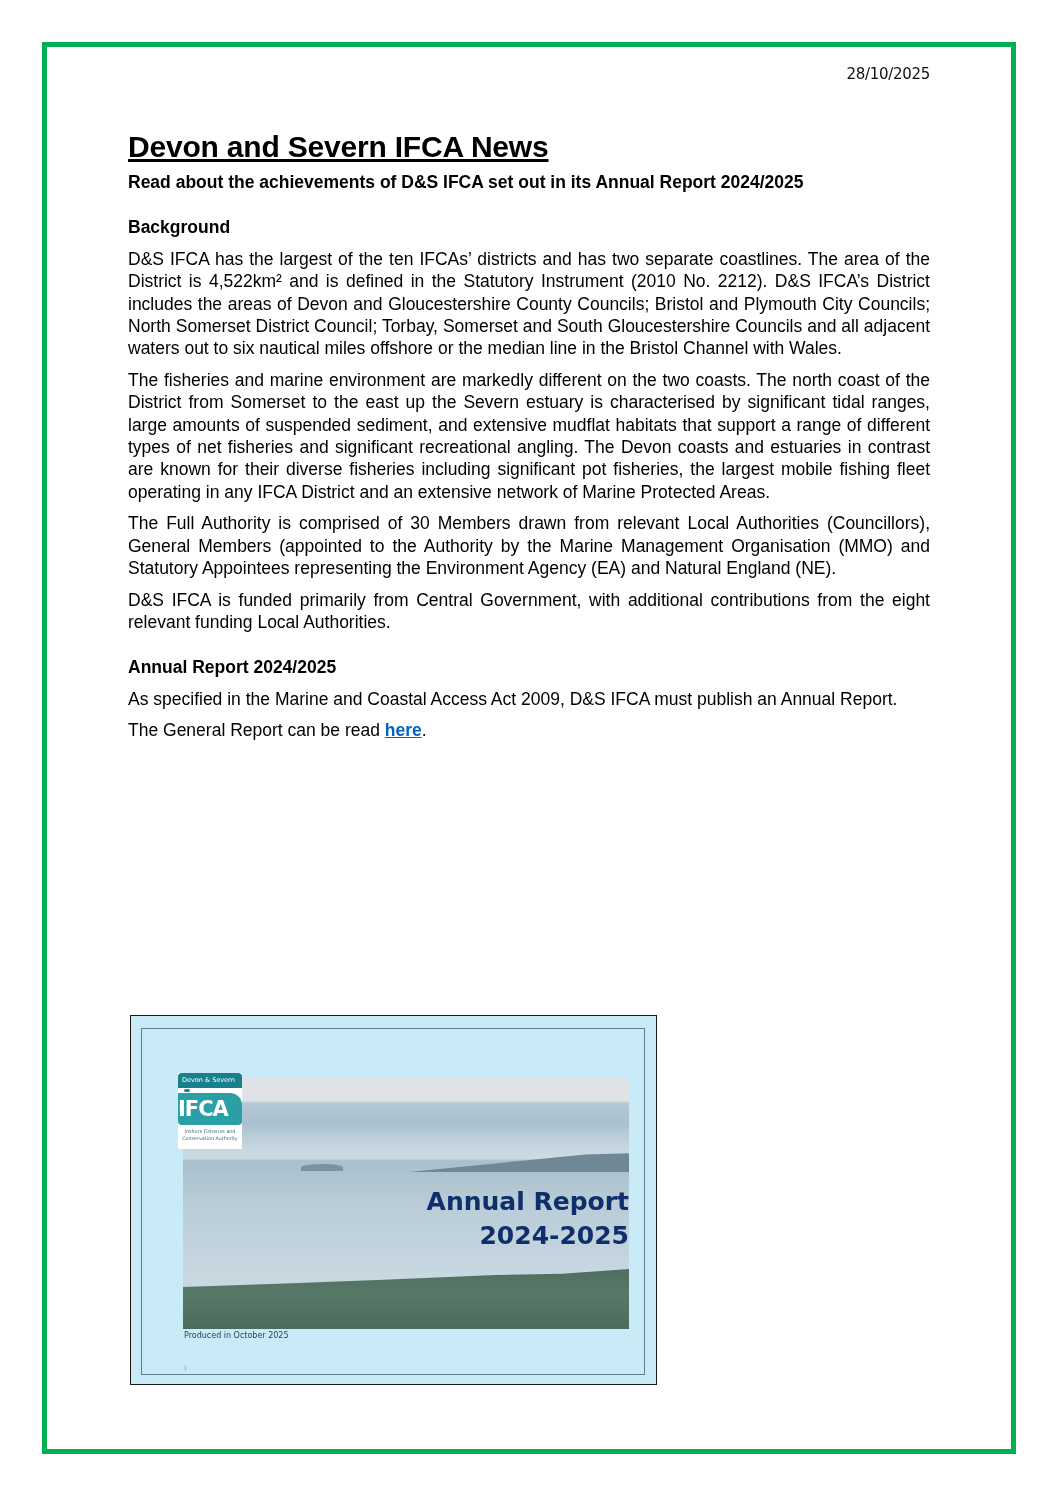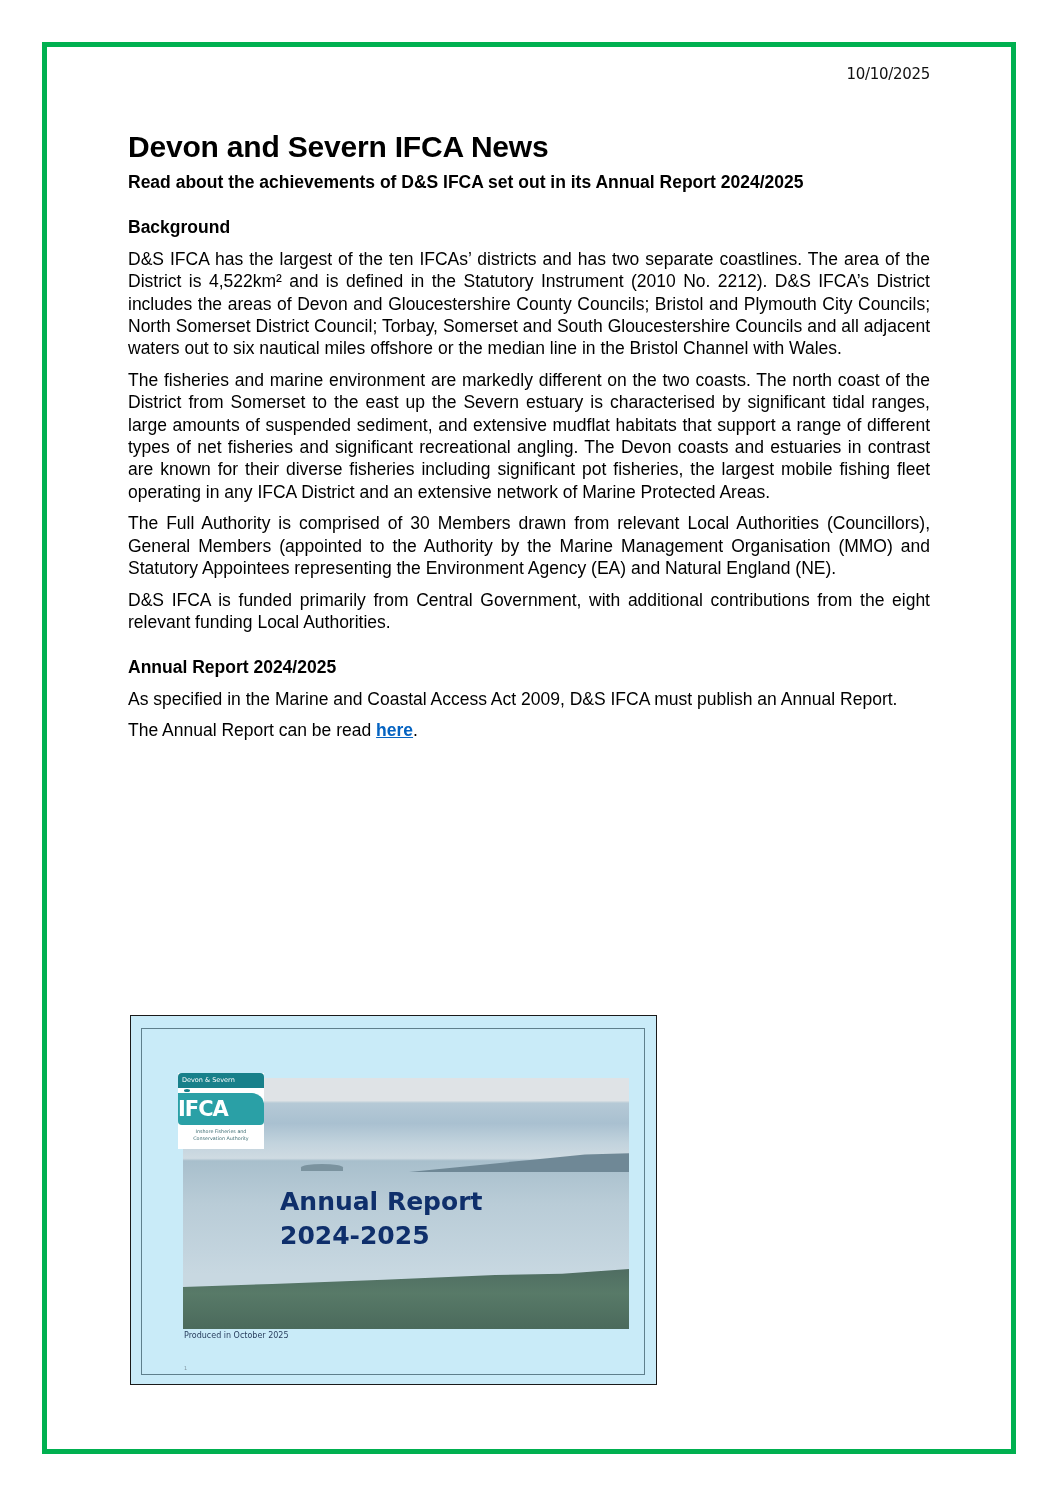--- a/index.html
+++ b/index.html
@@ -38,20 +38,21 @@
     left: 128px;
     top: 125px;
     width: 802px;
   }
   h1.news-title {
     margin: 0;
     font-size: 30px;
     font-weight: bold;
     line-height: 44px;
     letter-spacing: -0.2px;
+    text-decoration: underline;
   }
   h2.article-title {
     margin: 31px 0 0 0;
     font-size: 26px;
     font-weight: bold;
     line-height: 38px;
     letter-spacing: -0.2px;
   }
   .subheading {
     margin: 0;
@@ -132,32 +133,32 @@
     background: linear-gradient(to bottom, #4f6d62, #587a68 40%, #4b6a5c);
     clip-path: polygon(0% 30%, 20% 25%, 45% 18%, 70% 10%, 85% 8%, 100% 0%, 100% 100%, 0% 100%);
   }
   .cover-title {
     position: absolute;
     left: 0;
     top: 107px;
     width: 100%;
     padding-left: 97px;
     box-sizing: border-box;
-    text-align: left;
+    text-align: right;
     font-family: "DejaVu Sans", sans-serif;
     font-weight: bold;
     color: #0f2f6b;
     font-size: 25px;
     line-height: 34px;
   }
   .cover-logo {
     position: absolute;
     left: 36px;
     top: 44px;
-    width: 86px;
+    width: 64px;
     height: 76px;
     background: #ffffff;
   }
   .logo-top {
     position: absolute;
     left: 0;
     top: 0;
     width: 100%;
     height: 15px;
     background: #18808a;
@@ -218,35 +219,35 @@
     font-family: "DejaVu Sans", sans-serif;
     font-size: 5px;
     color: #7f94a0;
   }
 </style>
 </head>
 <body>
 
 <div class="page-border"></div>
 
-<div class="date">10/10/2025</div>
+<div class="date">28/10/2025</div>
 
 <div class="content">
   <h1 class="news-title">Devon and Severn IFCA News</h1>
   <div class="subheading subtitle">Read about the achievements of D&amp;S IFCA set out in its Annual Report 2024/2025</div>
 
   <div class="subheading section-heading">Background</div>
   <p class="body-text gap">D&amp;S IFCA has the largest of the ten IFCAs’ districts and has two separate coastlines.  The area of the District is 4,522km² and is defined in the Statutory Instrument (2010 No. 2212). D&amp;S IFCA’s District includes the areas of Devon and Gloucestershire County Councils; Bristol and Plymouth City Councils; North Somerset District Council; Torbay, Somerset and South Gloucestershire Councils and all adjacent waters out to six nautical miles offshore or the median line in the Bristol Channel with Wales.</p>
   <p class="body-text gap">The fisheries and marine environment are markedly different on the two coasts.  The north coast of the District from Somerset to the east up the Severn estuary is characterised by significant tidal ranges, large amounts of suspended sediment, and extensive mudflat habitats that support a range of different types of net fisheries and significant recreational angling.  The Devon coasts and estuaries in contrast are known for their diverse fisheries including significant pot fisheries, the largest mobile fishing fleet operating in any IFCA District and an extensive network of Marine Protected Areas.</p>
   <p class="body-text gap">The Full Authority is comprised of 30 Members drawn from relevant Local Authorities (Councillors), General Members (appointed to the Authority by the Marine Management Organisation (MMO) and Statutory Appointees representing the Environment Agency (EA) and Natural England (NE).</p>
   <p class="body-text gap">D&amp;S IFCA is funded primarily from Central Government, with additional contributions from the eight relevant funding Local Authorities.</p>
 
   <div class="subheading section-heading">Annual Report 2024/2025</div>
   <p class="body-text gap">As specified in the Marine and Coastal Access Act 2009, D&amp;S IFCA must publish an Annual Report.</p>
-  <p class="body-text gap"><span>The Annual Report can be read </span><a class="link" href="#">here</a><span>.</span></p>
+  <p class="body-text gap"><span>The General Report can be read </span><a class="link" href="#">here</a><span>.</span></p>
 </div>
 
 <div class="cover">
   <div class="cover-inner">
     <div class="cover-photo">
       <div class="photo-land-far"></div>
       <div class="photo-islet"></div>
       <div class="photo-land-near"></div>
       <div class="cover-title">
         <div>Annual Report</div>

